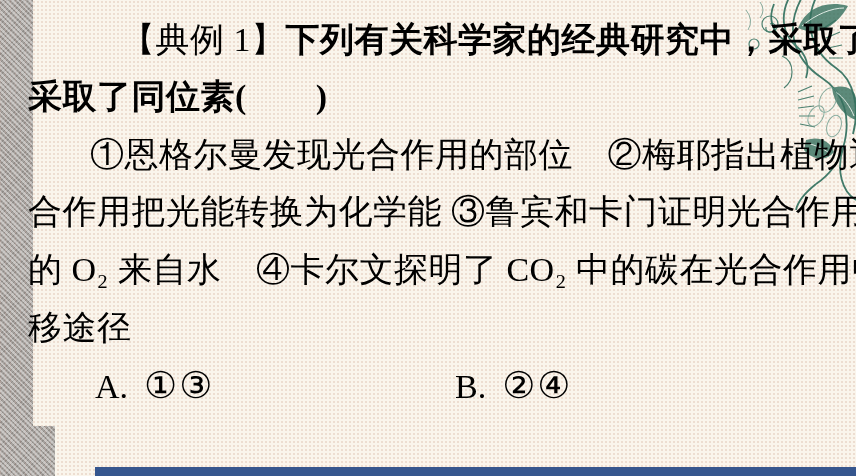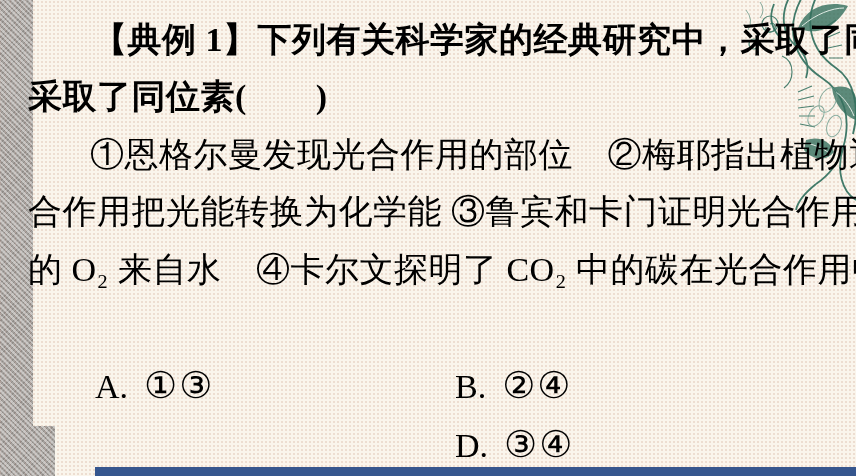--- a/index.html
+++ b/index.html
@@ -56,21 +56,21 @@
   .text-layer { position: absolute; inset: 0; z-index: 2; }
 
   .line {
     position: absolute;
     font-size: 34px;
     line-height: 40px;
     white-space: nowrap;
     letter-spacing: 0.5px;
   }
   .stem { font-weight: 700; }
-  .q-label { font-weight: 700; }
+  .q-label { font-weight: 400; margin-left: 28px; }
 
   .l1 { left: 93px;  top: 20px;  }
   .l2 { left: 28px;  top: 77px;  }
   .l3 { left: 90px;  top: 135px; }
   .l4 { left: 28px;  top: 192px; }
   .l5 { left: 28px;  top: 250px; }
   .l6 { left: 28px;  top: 308px; }
 
   .option {
     position: absolute;
@@ -136,28 +136,26 @@
     </div>
 
     <div class="line l2 stem">采取了同位素(　　)</div>
 
     <div class="line l3">①恩格尔曼发现光合作用的部位　②梅耶指出植物通过光</div>
 
     <div class="line l4">合作用把光能转换为化学能 ③鲁宾和卡门证明光合作用释放</div>
 
     <div class="line l5">的 O₂ 来自水　④卡尔文探明了 CO₂ 中的碳在光合作用中的转</div>
 
+    <div class="line l6">移途径</div>
 
     <div class="option opt-a">
       <span class="label">A.</span><span class="value">①③</span>
     </div>
 
     <div class="option opt-b">
       <span class="label">B.</span><span class="value">②④</span>
     </div>
 
 
-    <div class="option opt-d">
-      <span class="label">D.</span><span class="value">③④</span>
-    </div>
 
   </div>
 </div>
 
 </body></html>

